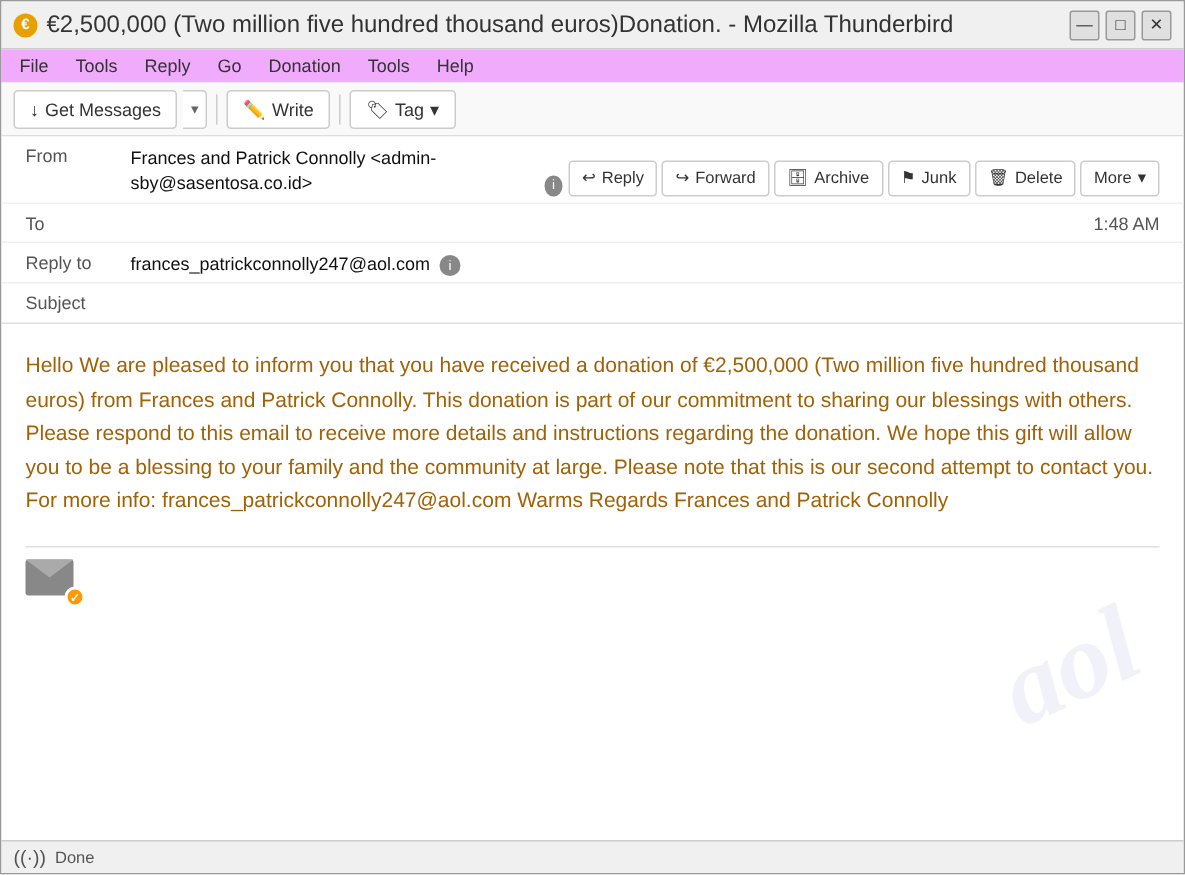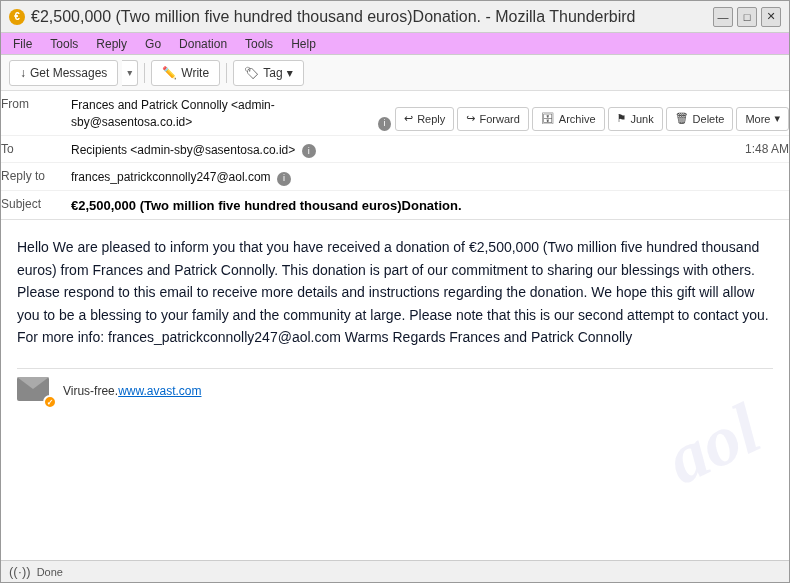--- a/index.html
+++ b/index.html
@@ -157,21 +157,21 @@
     
     .email-header {
       background: #fff;
       border-bottom: 1px solid #e0e0e0;
       padding: 0;
     }
 
     .header-row {
       display: flex;
       align-items: flex-start;
-      padding: 4px 0;
+      padding: 4px 16px;
       border-bottom: 1px solid #f0f0f0;
       min-height: 26px;
     }
 
     .header-row:last-child { border-bottom: none; }
 
     .header-label {
       color: #555;
       font-size: 12px;
       width: 70px;
@@ -246,21 +246,21 @@
       flex: 1;
       padding: 16px 16px;
       overflow-y: auto;
       position: relative;
       background: #fff;
     }
 
     .email-body-text {
       font-size: 14px;
       line-height: 1.6;
-      color: #0f172a;
+      color: #a16207;
       position: relative;
       z-index: 1;
     }
 
     
     .virus-footer {
       border-top: 1px solid #ddd;
       padding: 10px 14px;
       display: flex;
       align-items: center;
@@ -432,53 +432,45 @@
               <span>More</span>
               <span>▾</span>
             </button>
           </div>
         </div>
       </div>
     </div>
 
     <div class="header-row">
       <div class="header-label">To</div>
-      <div class="header-value">
-        <span>Recipients &lt;admin-sby@sasentosa.co.id&gt;</span>
-        <span class="info-icon">i</span>
-      </div>
       <div class="header-time">1:48 AM</div>
     </div>
 
     <div class="header-row">
       <div class="header-label">Reply to</div>
       <div class="header-value">
         <span>frances_patrickconnolly247@aol.com</span>
         <span class="info-icon">i</span>
       </div>
     </div>
 
     <div class="header-row subject-row">
       <div class="header-label">Subject</div>
-      <div class="header-value">€2,500,000 (Two million five hundred thousand euros)Donation.</div>
     </div>
   </div>
 
   <div class="email-body">
     <div class="watermark-inner">aol</div>
     <div class="email-body-text">Hello We are pleased to inform you that you have received a donation of €2,500,000 (Two million five hundred thousand euros) from Frances and Patrick Connolly. This donation is part of our commitment to sharing our blessings with others. Please respond to this email to receive more details and instructions regarding the donation. We hope this gift will allow you to be a blessing to your family and the community at large. Please note that this is our second attempt to contact you. For more info: frances_patrickconnolly247@aol.com Warms Regards Frances and Patrick Connolly</div>
 
     <div class="virus-footer" style="margin-top: 20px; padding: 8px 0 0 0; border-top: 1px solid #e0e0e0;">
       <div class="avast-icon">
         <div class="avast-envelope"></div>
         <div class="avast-badge">✓</div>
       </div>
-      <div class="virus-text">
-        <span>Virus-free.</span><span class="avast-link">www.avast.com</span>
-      </div>
     </div>
   </div>
 
   <div class="status-bar">
     <span class="wifi-icon">((·))</span>
     <span>Done</span>
   </div>
 
 </div>
 

